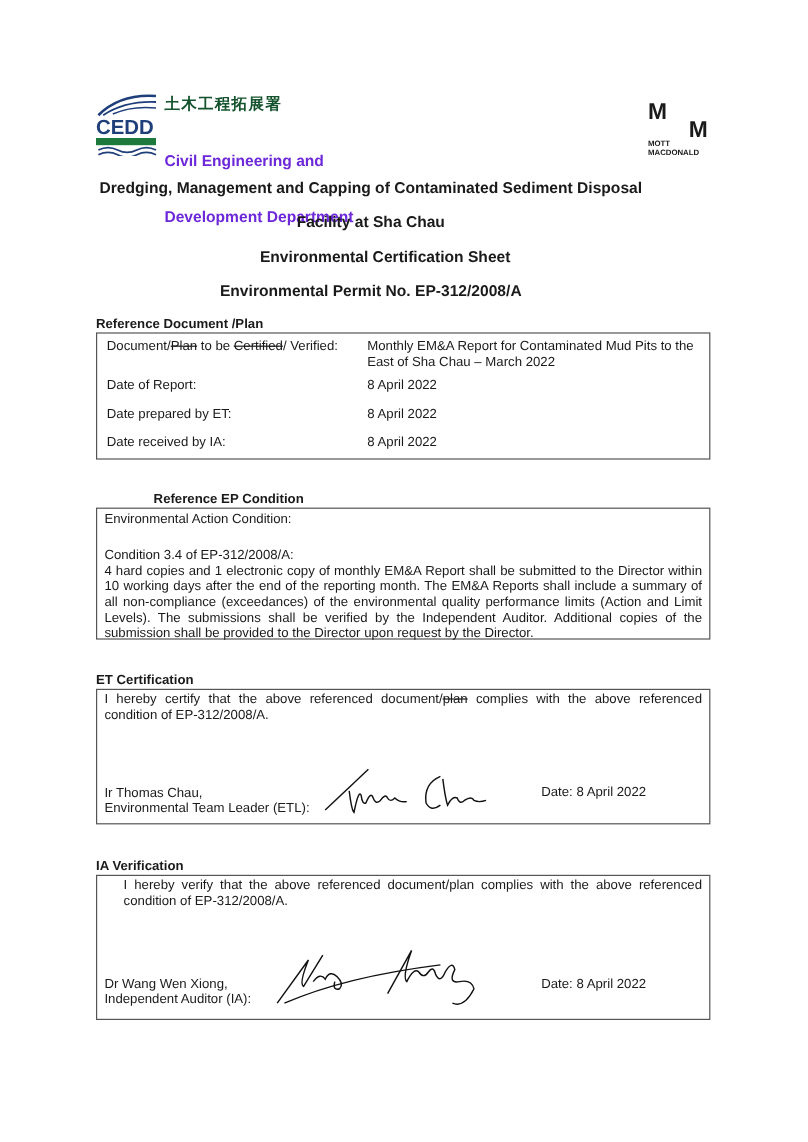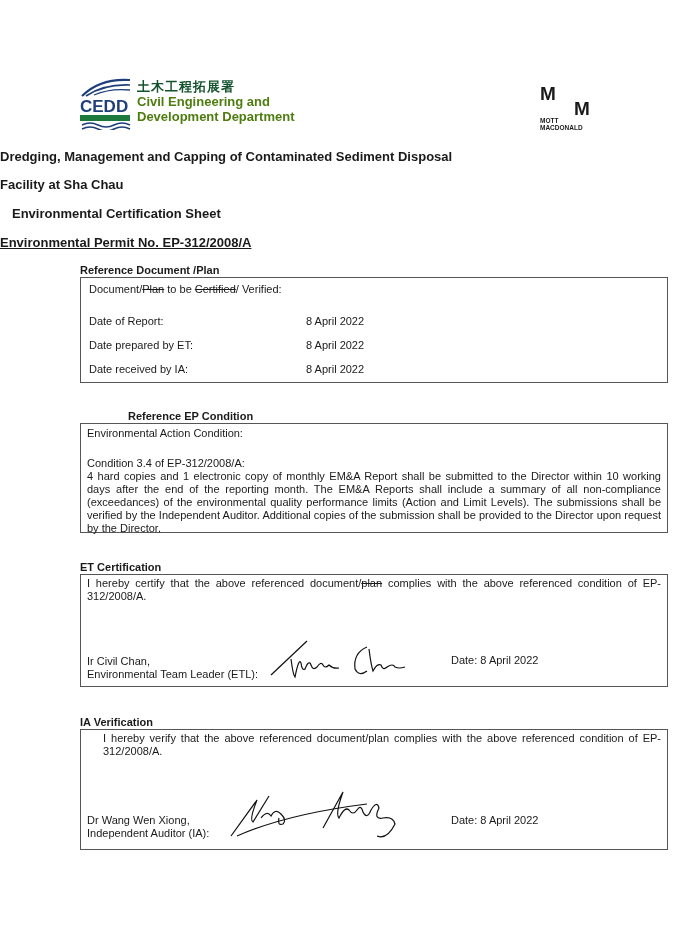--- a/index.html
+++ b/index.html
@@ -4,31 +4,31 @@
 <style>
   html, body { margin:0; padding:0; background:#ffffff; }
   body { width:673px; height:952px; position:relative; overflow:hidden;
          font-family:"Liberation Sans", sans-serif; color:#1a1a1a; }
   .abs { position:absolute; }
 
   
   .cedd-logo { left:80px; top:74px; width:52px; height:56px; }
   .cedd-text { left:137px; top:80px; }
   .cedd-cn { font-size:13px; font-weight:bold; letter-spacing:1px; line-height:14px; color:#14532d; }
-  .cedd-en { font-size:13px; font-weight:bold; line-height:15px; color:#4d7c0f; }
+  .cedd-en { font-size:13px; font-weight:bold; line-height:15px; color:#6d28d9;margin-top:32px; }
   .mm-logo { left:538px; top:83px; width:60px; height:50px; }
   .mm-m1 { position:absolute; left:2px; top:0; font-size:19px; font-weight:bold; }
   .mm-m2 { position:absolute; left:36px; top:15px; font-size:19px; font-weight:bold; }
   .mm-name { position:absolute; left:2px; top:34px; font-size:6.5px; font-weight:bold; line-height:7px; }
 
-  .title { left:0; width:618px; text-align:left; font-weight:bold; font-size:13px; }
+  .title { left:0; width:618px; text-align:center; font-weight:bold; font-size:13px; }
 
   .section-label { left:80px; font-size:11px; font-weight:bold; }
 
-  .box { left:80px; width:588px; border:1px solid #555; box-sizing:border-box; }
+  .box { left:80px; width:512px; border:1px solid #555; box-sizing:border-box; }
 
   .ref-row { position:absolute; left:8px; font-size:11px; line-height:13px; }
   .ref-val { position:absolute; left:225px; font-size:11px; line-height:13px; width:280px; }
   .strike { text-decoration:line-through; }
 
   .para { font-size:11px; line-height:13px; text-align:justify; }
 
   .sig-name { font-size:11px; line-height:13px; }
   .sig-date { font-size:11px; }
   .signature { position:absolute; }
@@ -58,26 +58,30 @@
   <span class="mm-m2">M</span>
   <div class="mm-name">
     <div>MOTT</div>
     <div>MACDONALD</div>
   </div>
 </div>
 
 <div class="abs title" style="top:149px;">Dredging, Management and Capping of Contaminated Sediment Disposal</div>
 <div class="abs title" style="top:177px;">Facility at Sha Chau</div>
 <div class="abs title" style="top:206px;margin-left:12px;">Environmental Certification Sheet</div>
-<div class="abs title" style="top:235px;text-decoration:underline;">Environmental Permit No. EP-312/2008/A</div>
+<div class="abs title" style="top:235px;">Environmental Permit No. EP-312/2008/A</div>
 
 <div class="abs section-label" style="top:264px;">Reference Document /Plan</div>
 <div class="abs box" style="top:277px; height:106px;">
   <div class="ref-row" style="top:5px;">
     <span>Document/</span><span class="strike">Plan</span><span> to be </span><span class="strike">Certified</span><span>/ Verified:</span>
+  </div>
+  <div class="ref-val" style="top:5px;">
+    <div>Monthly EM&amp;A Report for Contaminated Mud Pits to the</div>
+    <div>East of Sha Chau – March 2022</div>
   </div>
 
   <div class="ref-row" style="top:37px;">Date of Report:</div>
   <div class="ref-val" style="top:37px;">8 April 2022</div>
 
   <div class="ref-row" style="top:61px;">Date prepared by ET:</div>
   <div class="ref-val" style="top:61px;">8 April 2022</div>
 
   <div class="ref-row" style="top:85px;">Date received by IA:</div>
   <div class="ref-val" style="top:85px;">8 April 2022</div>
@@ -87,21 +91,21 @@
 <div class="abs box" style="top:423px; height:110px; padding:3px 6px 0 6px;">
   <div class="para">Environmental Action Condition:</div>
   <div class="para" style="margin-top:17px;">Condition 3.4 of EP-312/2008/A:</div>
   <div class="para">4 hard copies and 1 electronic copy of monthly EM&amp;A Report shall be submitted to the Director within 10 working days after the end of the reporting month. The EM&amp;A Reports shall include a summary of all non-compliance (exceedances) of the environmental quality performance limits (Action and Limit Levels). The submissions shall be verified by the Independent Auditor. Additional copies of the submission shall be provided to the Director upon request by the Director.</div>
 </div>
 
 <div class="abs section-label" style="top:561px;">ET Certification</div>
 <div class="abs box" style="top:574px; height:113px; padding:2px 6px 0 6px;">
   <div class="para"><span>I hereby certify that the above referenced document/</span><span class="strike">plan</span><span> complies with the above referenced condition of EP-312/2008/A.</span></div>
   <div class="abs sig-name" style="left:6px; top:80px;">
-    <div>Ir Civil Chan,</div>
+    <div>Ir Thomas Chau,</div>
     <div>Environmental Team Leader (ETL):</div>
   </div>
   <svg class="signature" style="left:188px; top:60px;" width="140" height="48" viewBox="0 0 140 48">
     <path d="M2 40 L38 6" stroke="#111" stroke-width="1.2" fill="none"></path>
     <path d="M22 24 Q24 40 26 42 Q30 22 32 28 Q33 36 36 34 Q40 24 42 30 Q44 36 48 32 Q52 26 54 30 Q56 34 60 30 Q64 34 70 33" stroke="#111" stroke-width="1.2" fill="none"></path>
     <path d="M98 12 Q84 18 86 34 Q90 42 98 36" stroke="#111" stroke-width="1.2" fill="none"></path>
     <path d="M100 14 Q102 30 104 36 Q108 28 112 30 Q114 36 118 32 Q124 28 126 32 Q130 34 136 32" stroke="#111" stroke-width="1.2" fill="none"></path>
   </svg>
   <div class="abs sig-date" style="left:370px; top:79px;">Date: 8 April 2022</div>
 </div>

